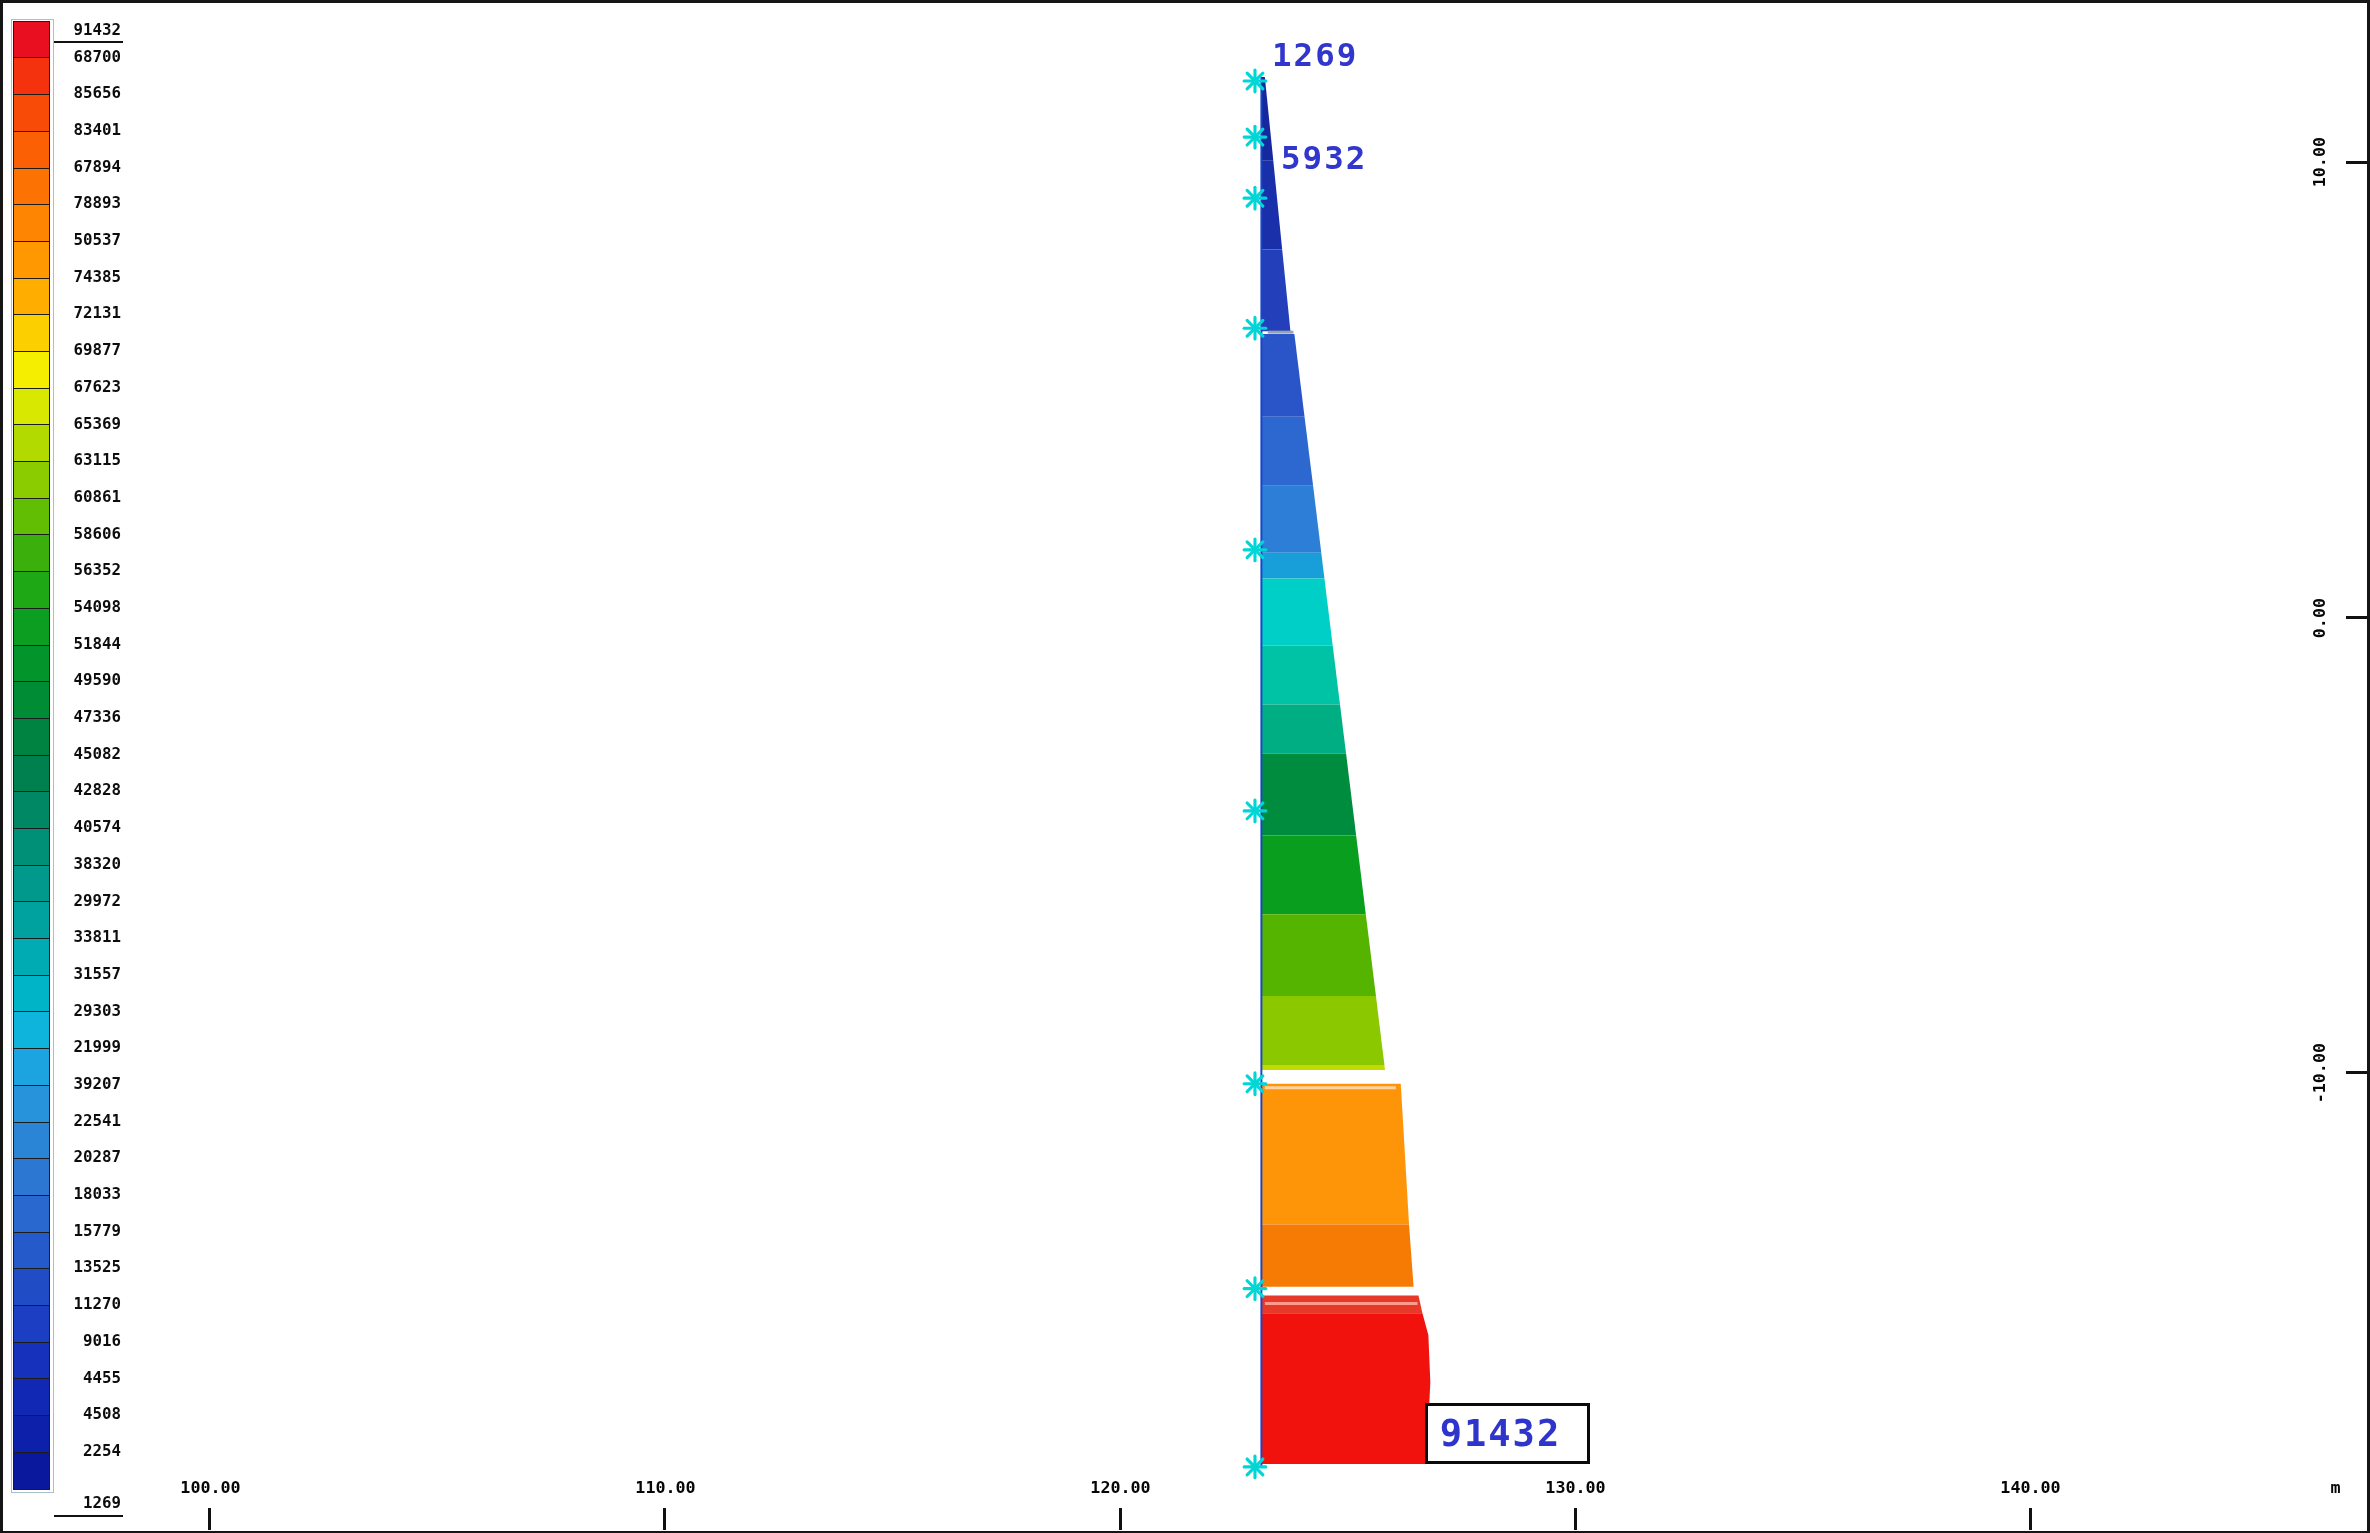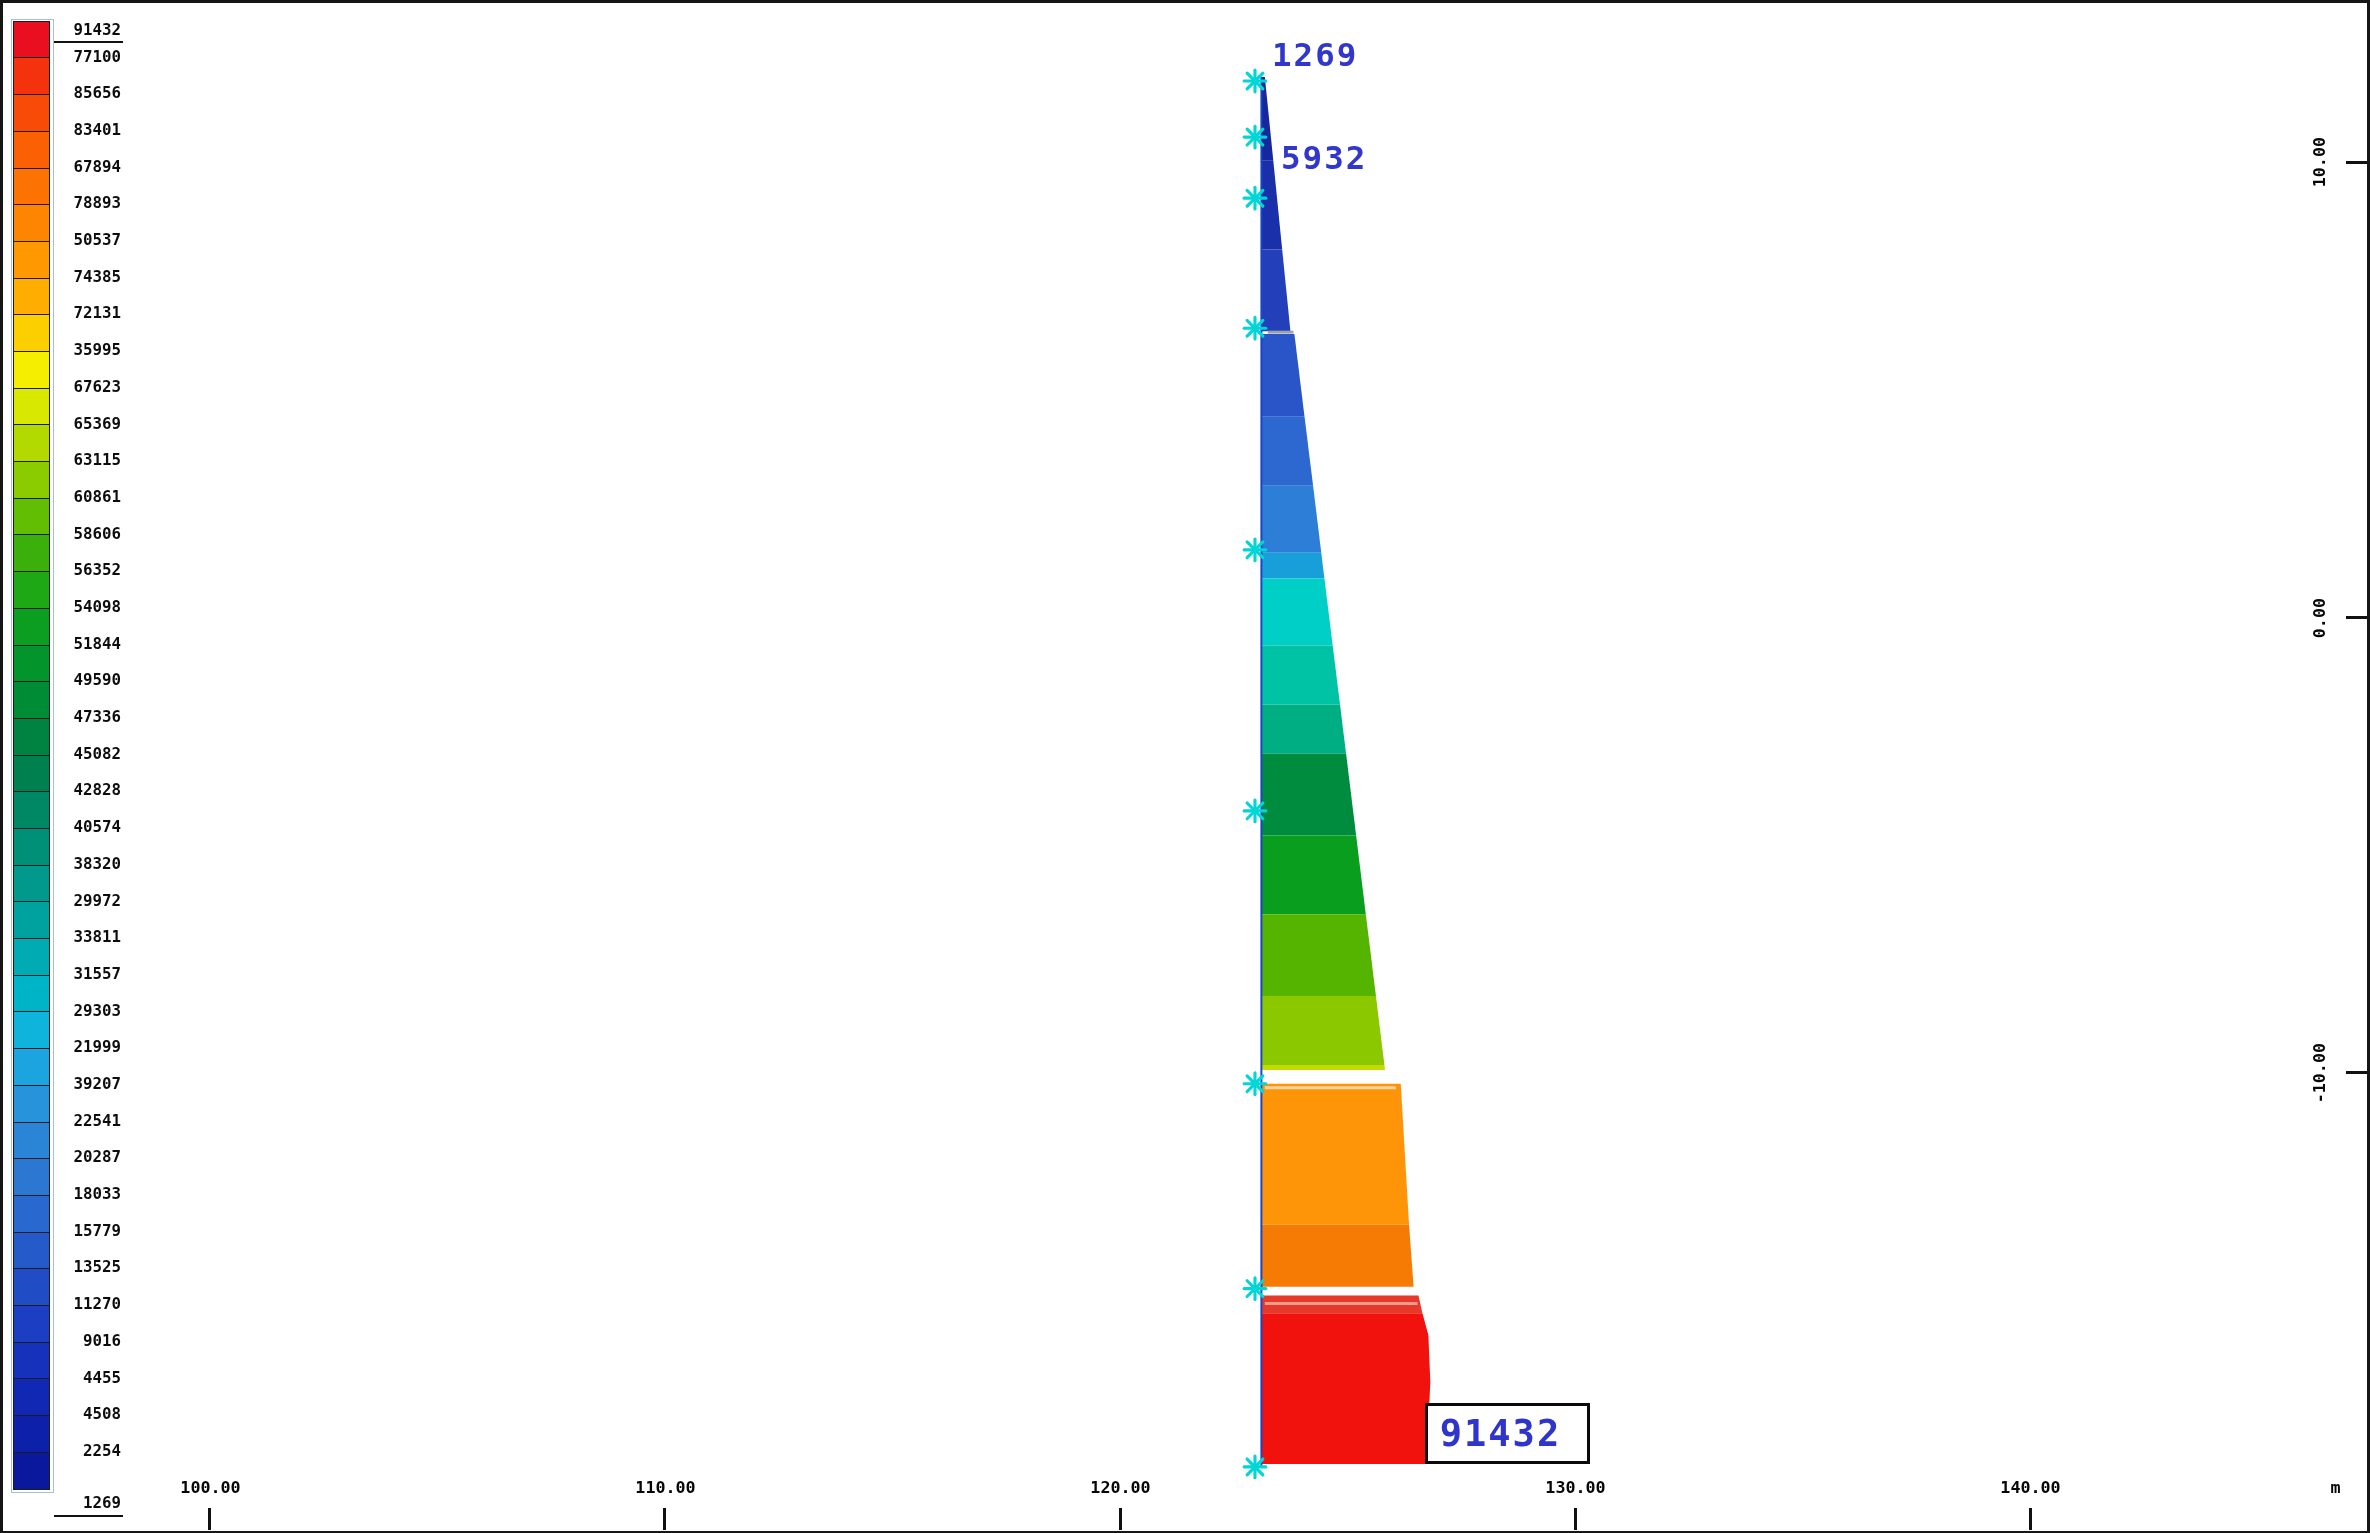--- a/index.html
+++ b/index.html
@@ -147,29 +147,29 @@
     <div class="abs" style="left: 9.9px; top: 1192px; width: 37px; height: 38px; background: rgb(41, 104, 206); border: 1px solid rgb(28, 28, 28); box-sizing: border-box;"></div>
     <div class="abs" style="left: 9.9px; top: 1229px; width: 37px; height: 38px; background: rgb(37, 90, 202); border: 1px solid rgb(28, 28, 28); box-sizing: border-box;"></div>
     <div class="abs" style="left: 9.9px; top: 1265px; width: 37px; height: 38px; background: rgb(32, 76, 198); border: 1px solid rgb(28, 28, 28); box-sizing: border-box;"></div>
     <div class="abs" style="left: 9.9px; top: 1302px; width: 37px; height: 38px; background: rgb(27, 62, 194); border: 1px solid rgb(28, 28, 28); box-sizing: border-box;"></div>
     <div class="abs" style="left: 9.9px; top: 1339px; width: 37px; height: 38px; background: rgb(22, 50, 188); border: 1px solid rgb(28, 28, 28); box-sizing: border-box;"></div>
     <div class="abs" style="left: 9.9px; top: 1375px; width: 37px; height: 38px; background: rgb(17, 40, 180); border: 1px solid rgb(28, 28, 28); box-sizing: border-box;"></div>
     <div class="abs" style="left: 9.9px; top: 1412px; width: 37px; height: 38px; background: rgb(13, 32, 170); border: 1px solid rgb(28, 28, 28); box-sizing: border-box;"></div>
     <div class="abs" style="left: 9.9px; top: 1449px; width: 37px; height: 38px; background: rgb(10, 24, 158); border: 1px solid rgb(28, 28, 28); box-sizing: border-box;"></div>
     <div class="abs" style="left: 43px; top: 16.7px; width: 75px; text-align: right; font: bold 15.8px &quot;DejaVu Sans Mono&quot;, monospace; color: rgb(13, 13, 13);">91432</div>
     <div class="abs" style="left: 51px; top: 38px; width: 69px; height: 2px; background: rgb(17, 17, 17);"></div>
-    <div class="abs" style="left: 43px; top: 44px; width: 75px; text-align: right; font: bold 15.8px &quot;DejaVu Sans Mono&quot;, monospace; color: rgb(13, 13, 13);">77100</div>
+    <div class="abs" style="left: 43px; top: 44px; width: 75px; text-align: right; font: bold 15.8px &quot;DejaVu Sans Mono&quot;, monospace; color: rgb(13, 13, 13);">68700</div>
     <div class="abs" style="left: 43px; top: 80px; width: 75px; text-align: right; font: bold 15.8px &quot;DejaVu Sans Mono&quot;, monospace; color: rgb(13, 13, 13);">85656</div>
     <div class="abs" style="left: 43px; top: 117px; width: 75px; text-align: right; font: bold 15.8px &quot;DejaVu Sans Mono&quot;, monospace; color: rgb(13, 13, 13);">83401</div>
     <div class="abs" style="left: 43px; top: 154px; width: 75px; text-align: right; font: bold 15.8px &quot;DejaVu Sans Mono&quot;, monospace; color: rgb(13, 13, 13);">67894</div>
     <div class="abs" style="left: 43px; top: 190px; width: 75px; text-align: right; font: bold 15.8px &quot;DejaVu Sans Mono&quot;, monospace; color: rgb(13, 13, 13);">78893</div>
     <div class="abs" style="left: 43px; top: 227px; width: 75px; text-align: right; font: bold 15.8px &quot;DejaVu Sans Mono&quot;, monospace; color: rgb(13, 13, 13);">50537</div>
     <div class="abs" style="left: 43px; top: 264px; width: 75px; text-align: right; font: bold 15.8px &quot;DejaVu Sans Mono&quot;, monospace; color: rgb(13, 13, 13);">74385</div>
     <div class="abs" style="left: 43px; top: 300px; width: 75px; text-align: right; font: bold 15.8px &quot;DejaVu Sans Mono&quot;, monospace; color: rgb(13, 13, 13);">72131</div>
-    <div class="abs" style="left: 43px; top: 337px; width: 75px; text-align: right; font: bold 15.8px &quot;DejaVu Sans Mono&quot;, monospace; color: rgb(13, 13, 13);">35995</div>
+    <div class="abs" style="left: 43px; top: 337px; width: 75px; text-align: right; font: bold 15.8px &quot;DejaVu Sans Mono&quot;, monospace; color: rgb(13, 13, 13);">69877</div>
     <div class="abs" style="left: 43px; top: 374px; width: 75px; text-align: right; font: bold 15.8px &quot;DejaVu Sans Mono&quot;, monospace; color: rgb(13, 13, 13);">67623</div>
     <div class="abs" style="left: 43px; top: 411px; width: 75px; text-align: right; font: bold 15.8px &quot;DejaVu Sans Mono&quot;, monospace; color: rgb(13, 13, 13);">65369</div>
     <div class="abs" style="left: 43px; top: 447px; width: 75px; text-align: right; font: bold 15.8px &quot;DejaVu Sans Mono&quot;, monospace; color: rgb(13, 13, 13);">63115</div>
     <div class="abs" style="left: 43px; top: 484px; width: 75px; text-align: right; font: bold 15.8px &quot;DejaVu Sans Mono&quot;, monospace; color: rgb(13, 13, 13);">60861</div>
     <div class="abs" style="left: 43px; top: 521px; width: 75px; text-align: right; font: bold 15.8px &quot;DejaVu Sans Mono&quot;, monospace; color: rgb(13, 13, 13);">58606</div>
     <div class="abs" style="left: 43px; top: 557px; width: 75px; text-align: right; font: bold 15.8px &quot;DejaVu Sans Mono&quot;, monospace; color: rgb(13, 13, 13);">56352</div>
     <div class="abs" style="left: 43px; top: 594px; width: 75px; text-align: right; font: bold 15.8px &quot;DejaVu Sans Mono&quot;, monospace; color: rgb(13, 13, 13);">54098</div>
     <div class="abs" style="left: 43px; top: 631px; width: 75px; text-align: right; font: bold 15.8px &quot;DejaVu Sans Mono&quot;, monospace; color: rgb(13, 13, 13);">51844</div>
     <div class="abs" style="left: 43px; top: 667px; width: 75px; text-align: right; font: bold 15.8px &quot;DejaVu Sans Mono&quot;, monospace; color: rgb(13, 13, 13);">49590</div>
     <div class="abs" style="left: 43px; top: 704px; width: 75px; text-align: right; font: bold 15.8px &quot;DejaVu Sans Mono&quot;, monospace; color: rgb(13, 13, 13);">47336</div>

